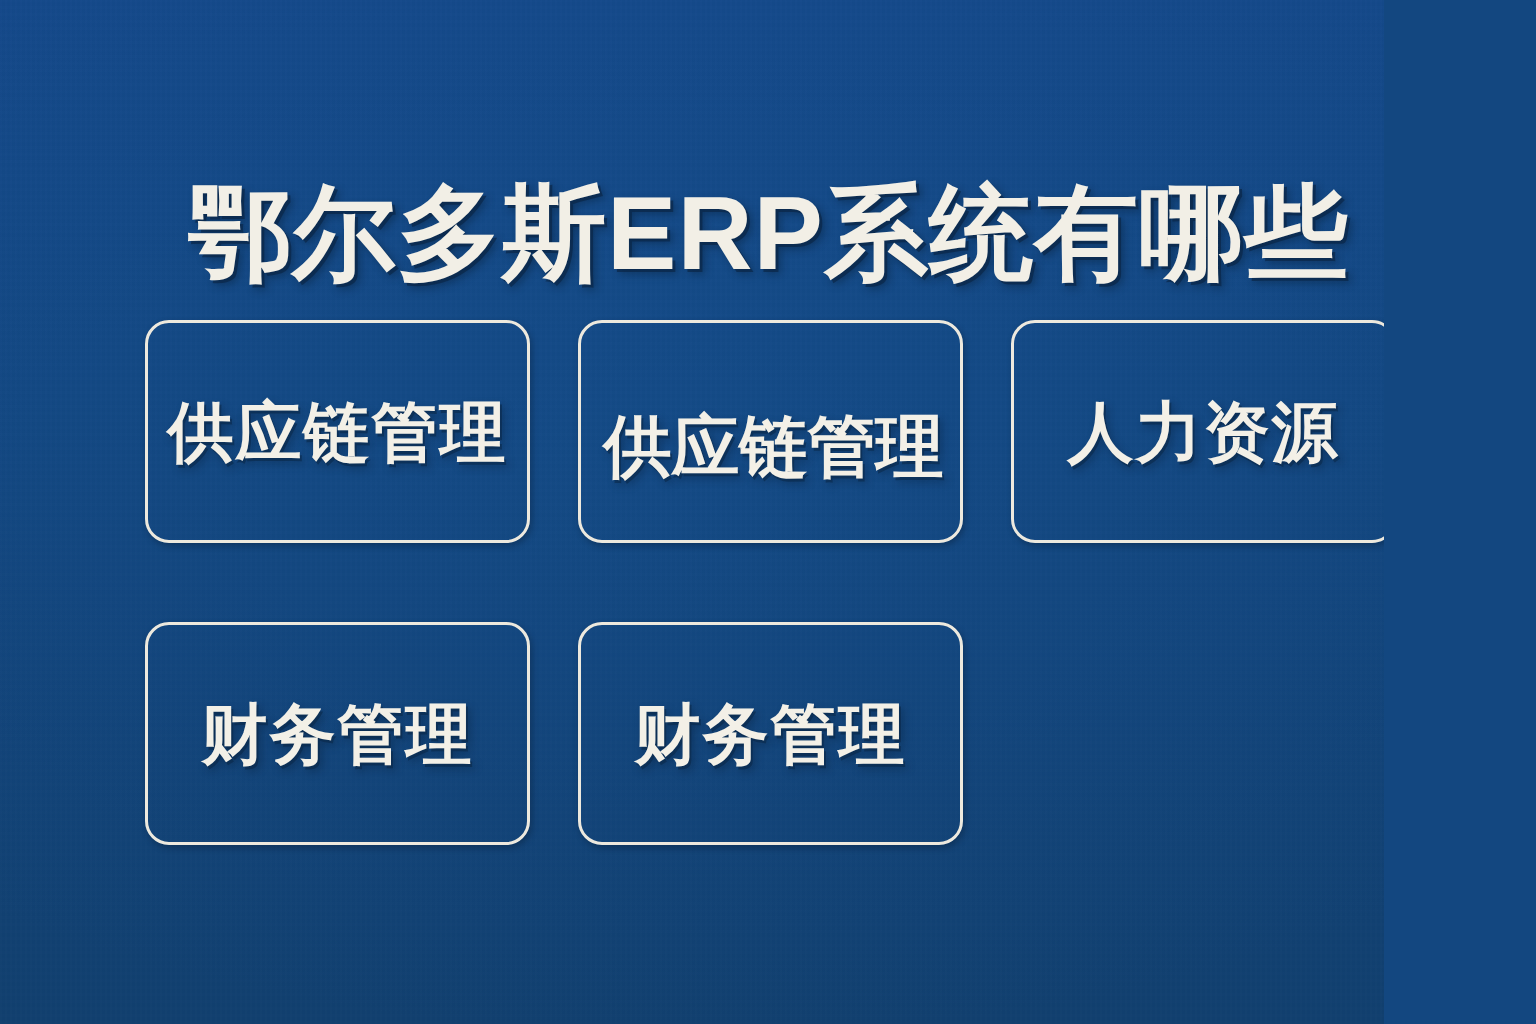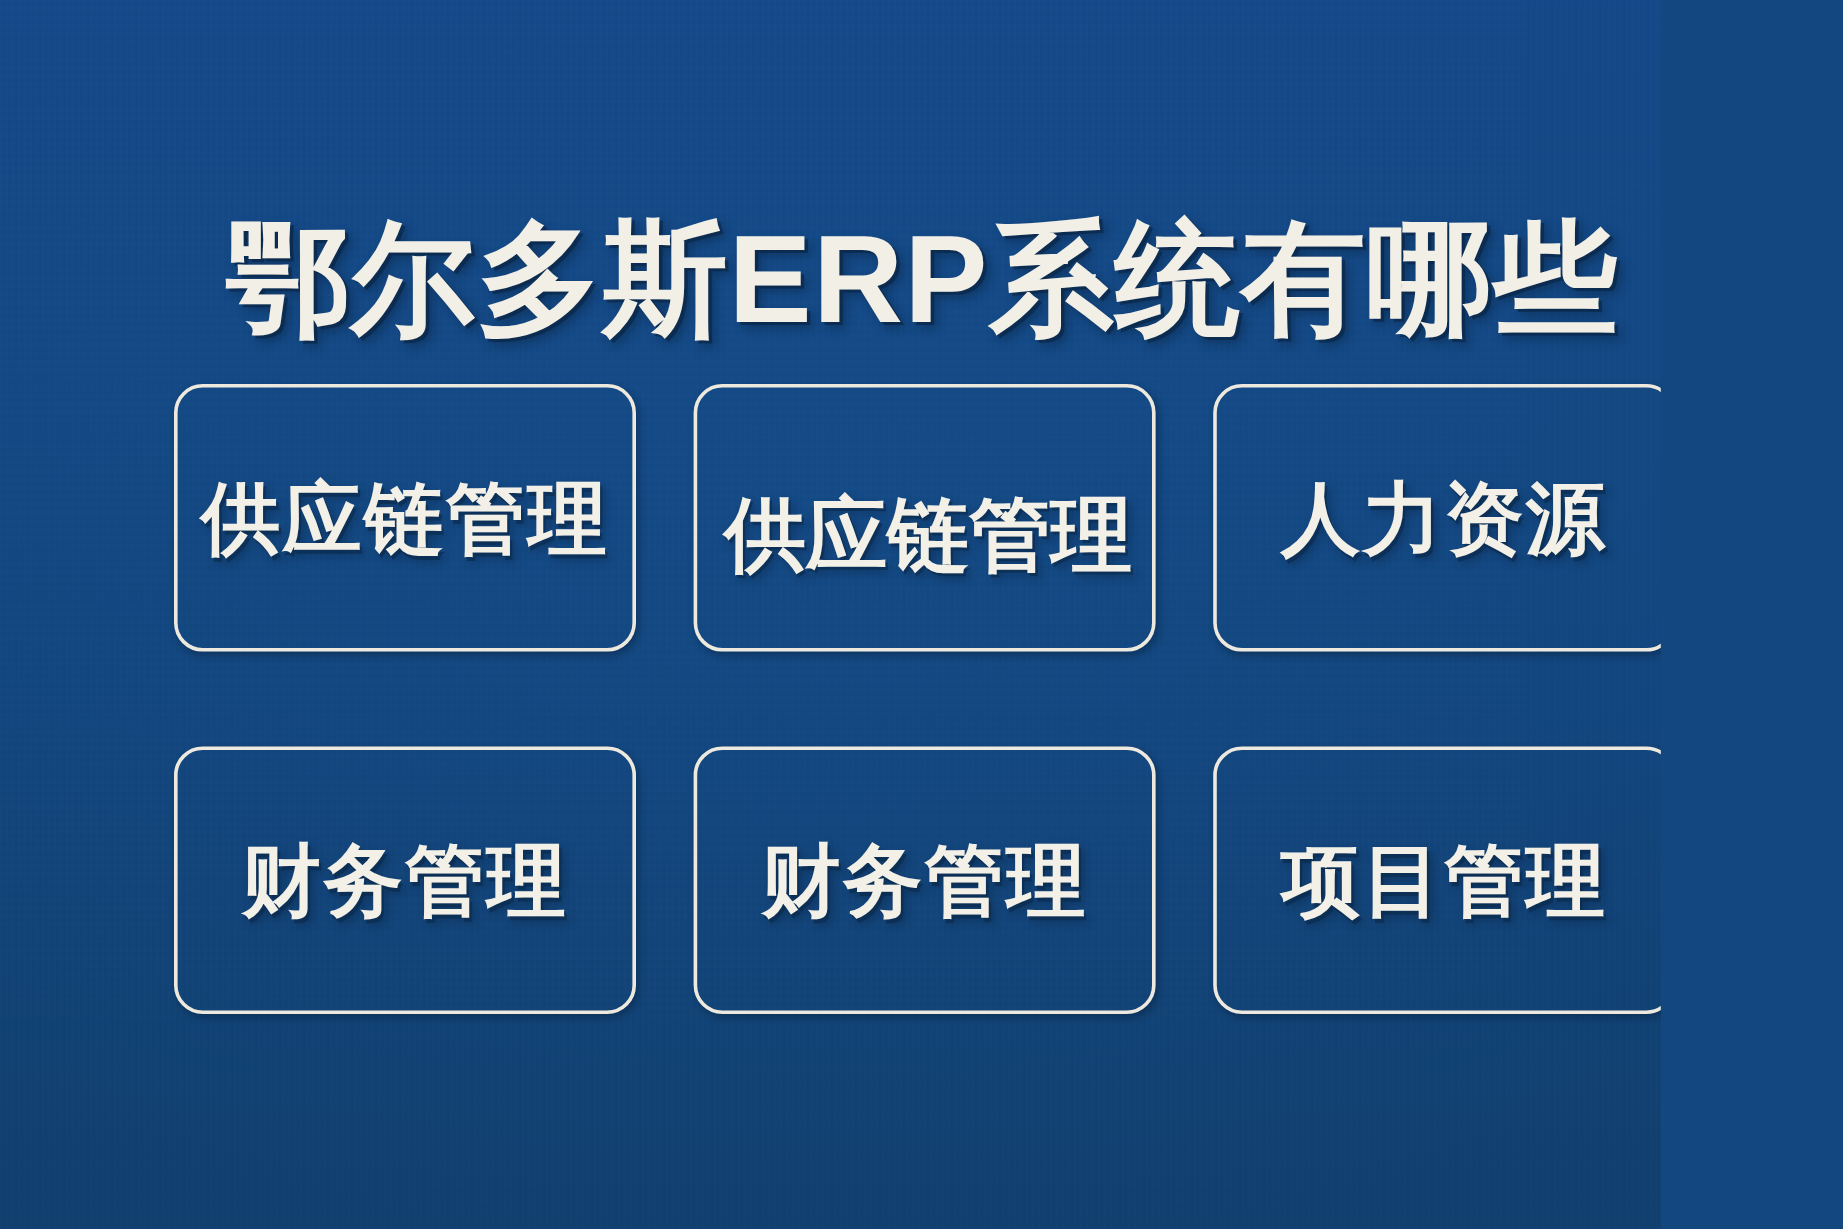--- a/index.html
+++ b/index.html
@@ -129,18 +129,15 @@
     </div>
 
     <div class="card">
       <span class="card-label">财务管理</span>
     </div>
 
     <div class="card">
       <span class="card-label">财务管理</span>
     </div>
 
-    <div class="card">
-      <span class="card-label">项目管理</span>
-    </div>
 
   </div>
 </div>
 
 </body></html>

